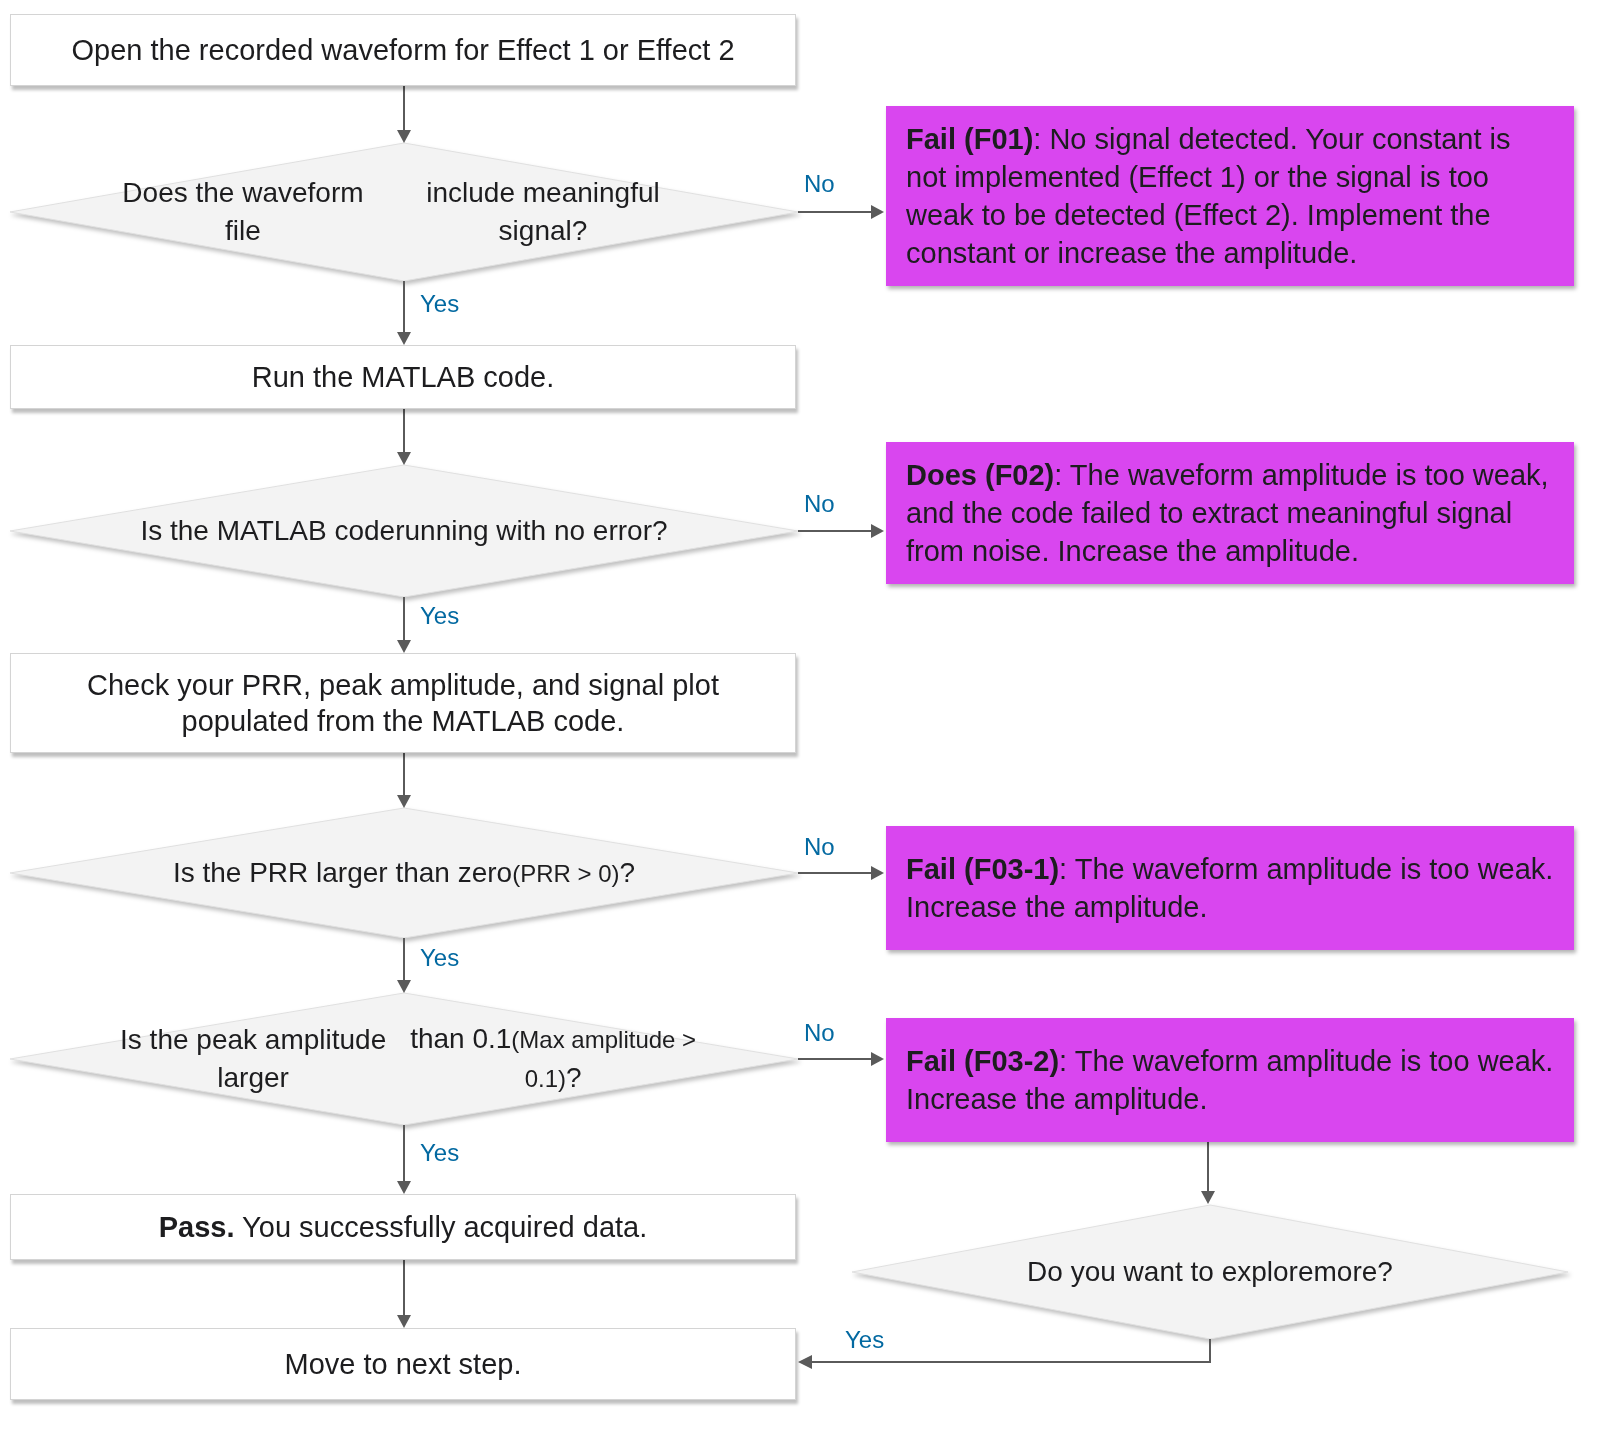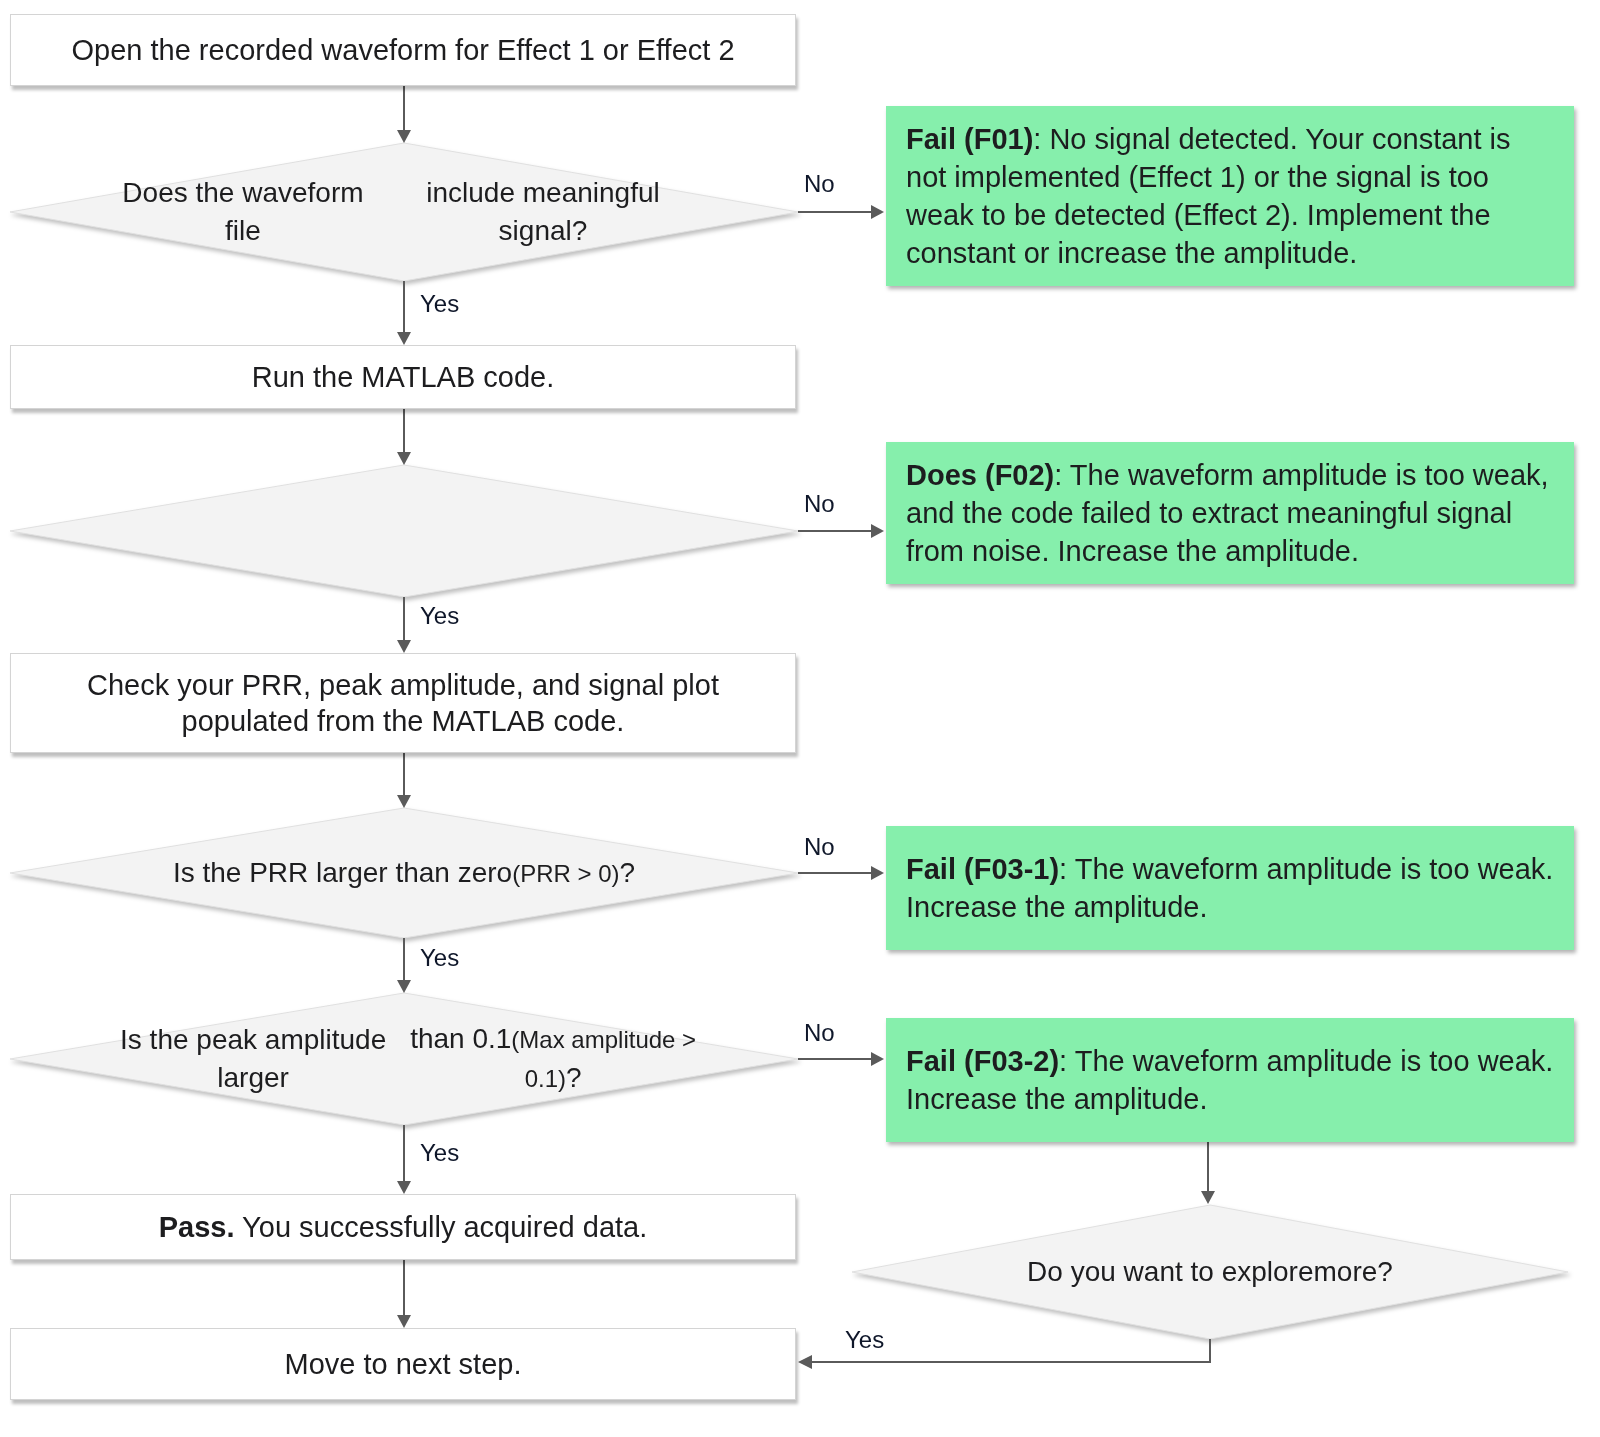--- a/index.html
+++ b/index.html
@@ -22,28 +22,28 @@
   }
   .pbox .inner{padding:0 14px;}
   .dtext{
     position:absolute;z-index:2;display:flex;flex-direction:row;
     align-items:center;justify-content:center;text-align:center;
     font-size:28px;line-height:38px;
   }
   .small{font-size:24px;}
   .failbox{
     position:absolute;z-index:2;left:886px;width:688px;box-sizing:border-box;
-    background:#86efac;box-shadow:2px 3px 4px rgba(0,0,0,0.3);
+    background:#d946ef;box-shadow:2px 3px 4px rgba(0,0,0,0.3);
     font-size:29px;line-height:38px;text-align:left;
   }
   .failbox .inner{display:block;}
   .f-pad-sm{padding:14px 20px;}
   .f-pad-lg{padding:24px 20px;}
   .edge-label{
-    position:absolute;z-index:3;font-size:24px;line-height:28px;color:#0f172a;
+    position:absolute;z-index:3;font-size:24px;line-height:28px;color:#0369a1;
   }
   b,.bold{font-weight:700;}
 </style>
 </head>
 <body>
 
 <div class="stage">
 
   <svg class="layer" width="1600" height="1437" viewBox="0 0 1600 1437">
 
@@ -120,20 +120,24 @@
       <span class="bold">Pass.</span>
       <span> You successfully acquired data.</span>
     </span>
   </div>
 
   <div class="dtext" style="left:104px;top:160px;width:600px;height:104px;">
     <span>Does the waveform file</span>
     <span>include meaningful signal?</span>
   </div>
 
+  <div class="dtext" style="left:104px;top:479px;width:600px;height:104px;">
+    <span>Is the MATLAB code</span>
+    <span>running with no error?</span>
+  </div>
 
   <div class="dtext" style="left:104px;top:821px;width:600px;height:104px;">
     <span>Is the PRR  larger than zero</span>
     <span><span class="small">(PRR &gt; 0)</span><span>?</span></span>
   </div>
 
   <div class="dtext" style="left:104px;top:1007px;width:600px;height:104px;">
     <span>Is the peak amplitude larger</span>
     <span><span>than 0.1</span><span class="small">(Max amplitude &gt; 0.1)</span><span>?</span></span>
   </div>

